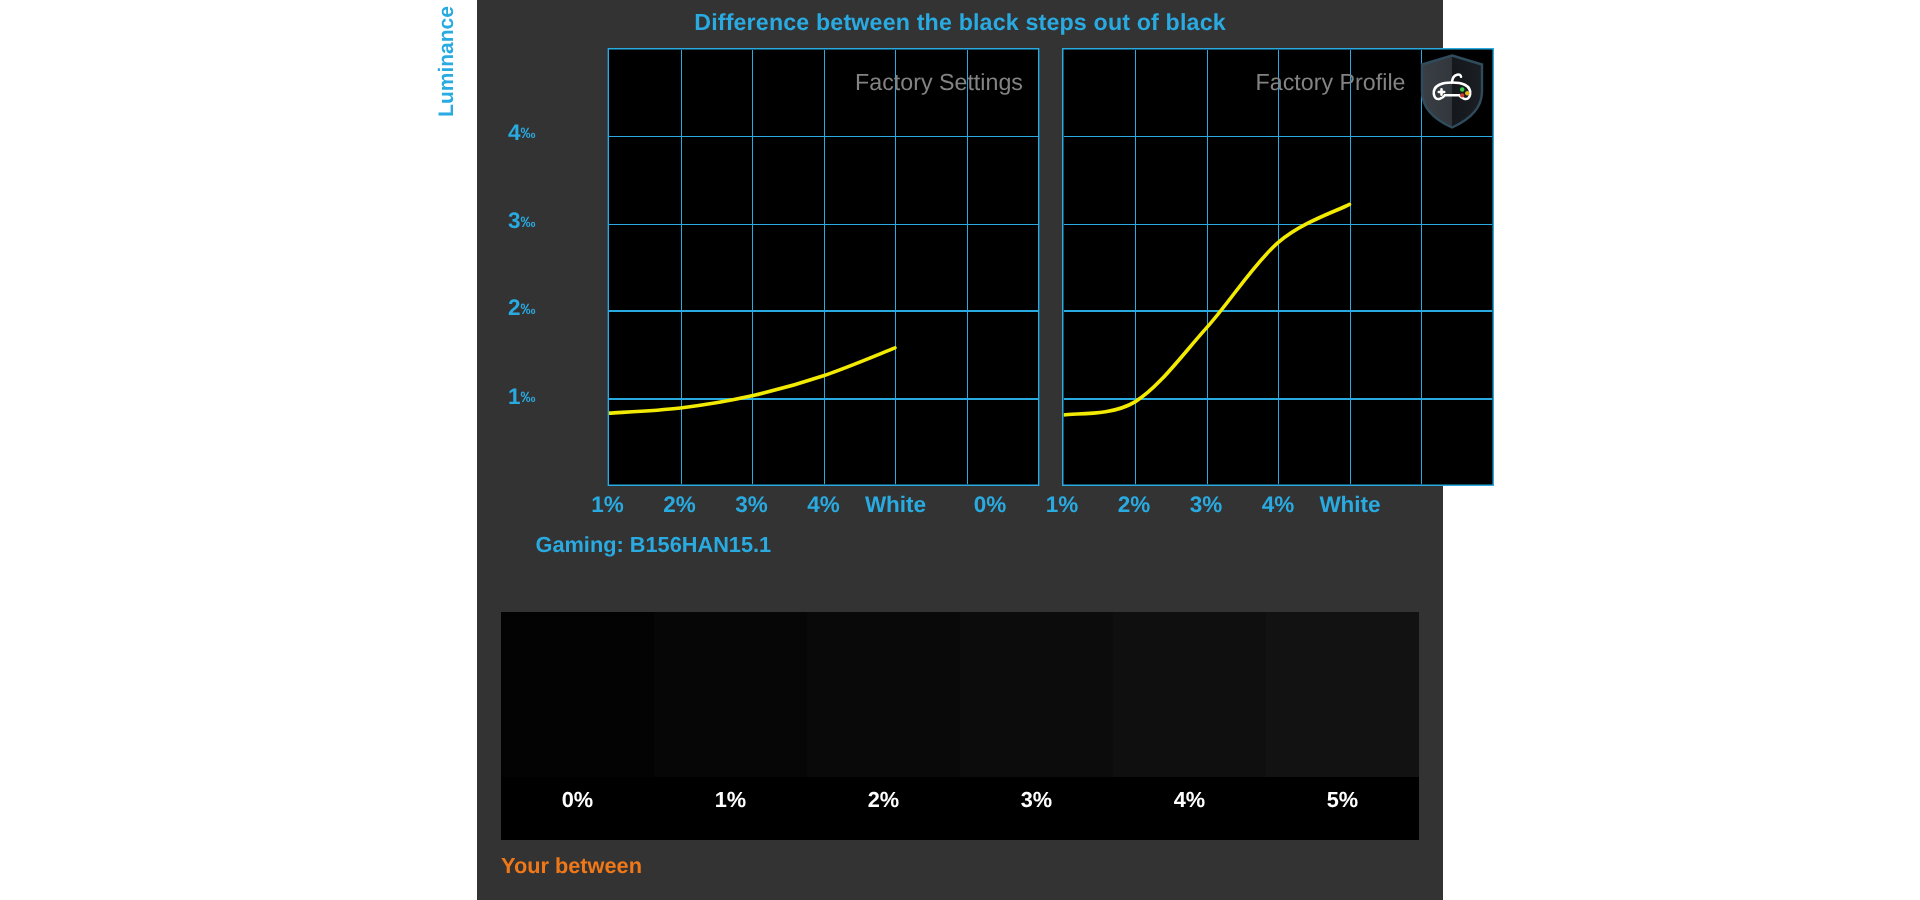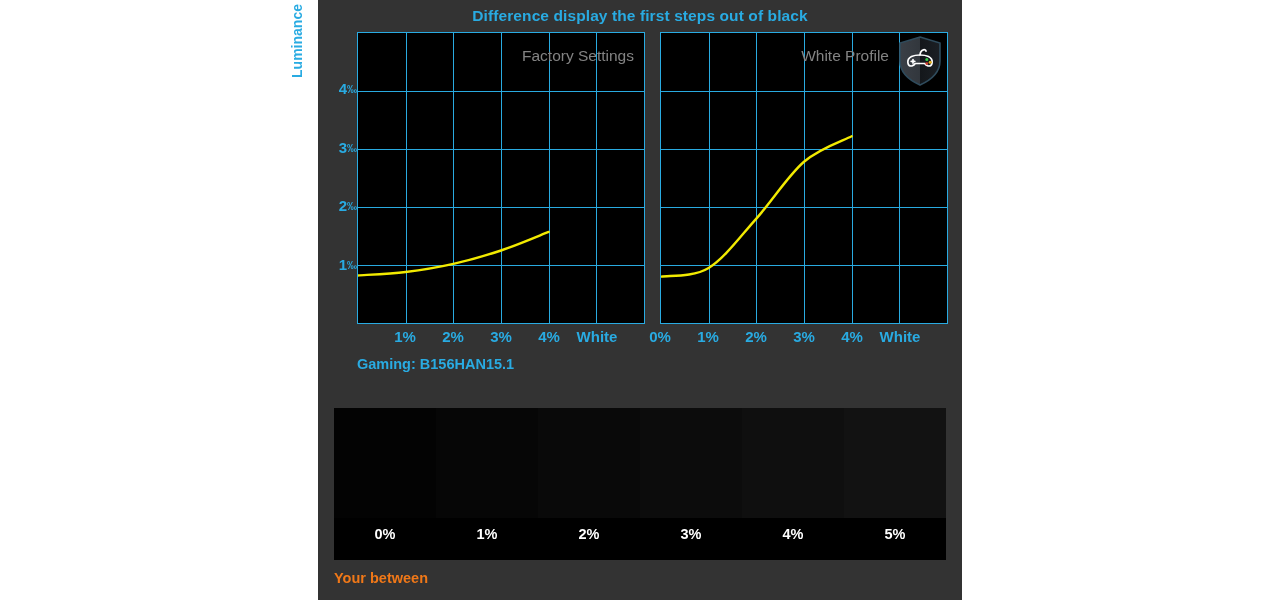--- a/index.html
+++ b/index.html
@@ -84,20 +84,21 @@
 
   
   .chart {
     position: absolute;
     top: 32px;
     height: 292px;
     background: #000000;
     border: 1px solid #29abe2;
     box-sizing: border-box;
     overflow: hidden;
+    margin-left: 48px;
   }
   #chart-left  { left: 39px;  width: 288px; }
   #chart-right { left: 342px; width: 288px; }
 
   .chart-svg {
     position: absolute;
     left: 0;
     top: 0;
     width: 100%;
     height: 100%;
@@ -197,21 +198,21 @@
     font-weight: bold;
     white-space: nowrap;
   }
 </style>
 </head>
 <body>
 
 <div id="root">
   <div id="panel">
 
-    <div id="chart-title">Difference display the first steps out of black</div>
+    <div id="chart-title">Difference between the black steps out of black</div>
 
     <div id="y-axis-label">Luminance</div>
 
     <div id="y-ticks">
         <div class="y-tick" style="top: 256.6px;">1<span class="permille">‰</span></div>
         <div class="y-tick" style="top: 198.2px;">2<span class="permille">‰</span></div>
         <div class="y-tick" style="top: 139.8px;">3<span class="permille">‰</span></div>
         <div class="y-tick" style="top: 81.4px;">4<span class="permille">‰</span></div>
       </div>
 
@@ -241,21 +242,21 @@
             <line x1="144.5" y1="0" x2="144.5" y2="292"></line>
             <line x1="192.5" y1="0" x2="192.5" y2="292"></line>
             <line x1="240.5" y1="0" x2="240.5" y2="292"></line>
             <line x1="0" y1="234.5" x2="288" y2="234.5"></line>
             <line x1="0" y1="175.5" x2="288" y2="175.5"></line>
             <line x1="0" y1="117.5" x2="288" y2="117.5"></line>
             <line x1="0" y1="58.5" x2="288" y2="58.5"></line>
           </g>
         <path id="curve-right" fill="none" stroke="#f2ea00" stroke-width="2.4" stroke-linecap="round" stroke-linejoin="round" d="M 0.00 245.28 C 8.00 243.82, 32.00 246.25, 48.00 236.52 C 64.00 226.79, 80.00 204.69, 96.00 186.88 C 112.00 169.07, 128.00 143.47, 144.00 129.65 C 160.00 115.83, 184.00 108.23, 192.00 103.95"></path>
       </svg>
-      <div class="chart-label">White Profile</div>
+      <div class="chart-label">Factory Profile</div>
 
       <svg id="profile-badge" viewBox="0 0 50 52">
         <defs>
           <linearGradient id="shieldGrad" x1="0" y1="0" x2="1" y2="0">
             <stop offset="0%" stop-color="#3a3f46"></stop>
             <stop offset="49%" stop-color="#32373d"></stop>
             <stop offset="51%" stop-color="#14171b"></stop>
             <stop offset="100%" stop-color="#1b1f24"></stop>
           </linearGradient>
         </defs>

